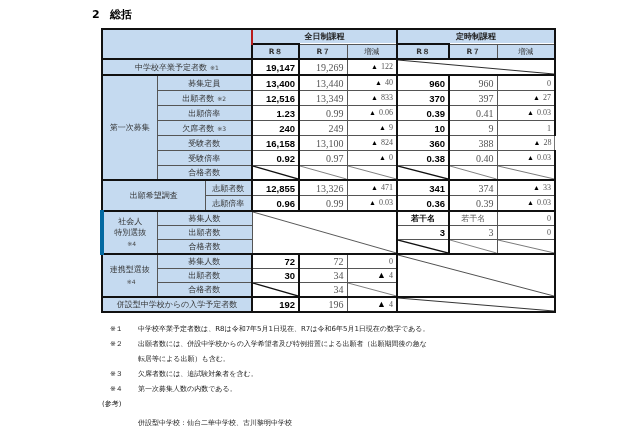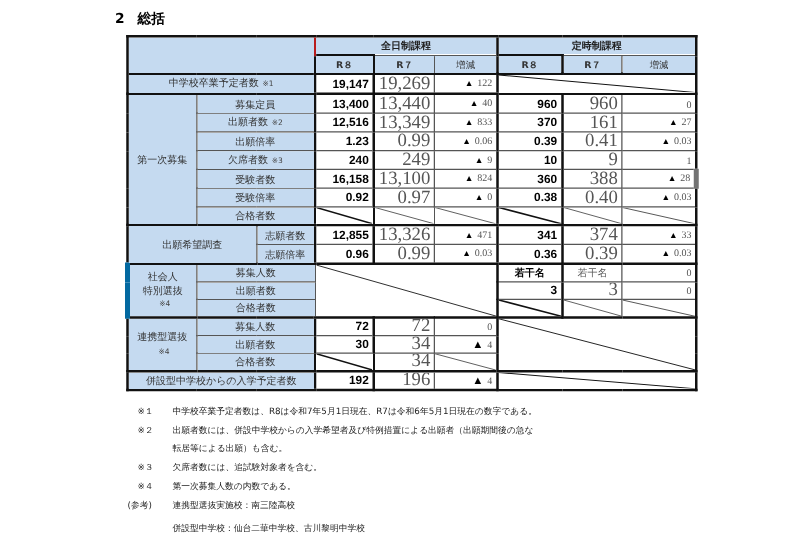--- a/index.html
+++ b/index.html
@@ -6,21 +6,21 @@
   body{width:640px;height:426px;position:relative;overflow:hidden;font-family:"DejaVu Sans",sans-serif;color:#000;}
   .title{position:absolute;left:92px;top:7px;font-size:11px;font-weight:bold;}
   .title .num{display:inline-block;width:18px;}
   table.main{position:absolute;left:100px;top:28px;border-collapse:collapse;table-layout:fixed;font-size:8px;}
   table.main td{border:1px solid #555;padding:0 3px;height:13px;line-height:13px;white-space:nowrap;overflow:hidden;position:relative;}
   .lbl{background:#c5daf0;text-align:center;color:#333;}
   .hdr{background:#c5daf0;text-align:center;font-weight:bold;color:#222;}
   .hdr-sub{background:#c5daf0;text-align:center;color:#333;font-size:7.5px;}
   .hdr-sub.bold{font-weight:bold;}
   .r8{text-align:right;font-weight:bold;font-size:9.5px;font-family:"Liberation Sans",sans-serif;border-left:2px solid #111 !important;border-right:2px solid #111 !important;}
-  .r7{text-align:right;color:#555;font-family:"Liberation Serif",serif;font-size:15px;}
+  .r7{text-align:right;color:#555;font-family:"Liberation Serif",serif;font-size:10px;}
   .diff{text-align:right;color:#555;font-family:"Liberation Serif",serif;font-size:8px;}
   .diff .tri{color:#000;font-size:7px;margin-right:3px;}
   .note{font-size:6px;color:#444;margin-left:3px;}
   .thickb{border-bottom:2px solid #111 !important;}
   .thickt{border-top:2px solid #111 !important;}
   .slash{background:#fff;}
   .slash svg{position:absolute;left:0;top:0;width:100%;height:100%;}
   .center{text-align:center;}
   .footnotes{position:absolute;left:110px;top:322px;font-size:7px;color:#222;line-height:15px;}
   .fn-row{display:flex;}
@@ -84,21 +84,21 @@
     <td class="r8">960</td>
     <td class="r7">960</td>
     <td class="diff" style="border-right:2px solid #111;">0</td>
   </tr>
   <tr>
     <td class="lbl" colspan="2"><span>出願者数</span><span class="note">※2</span></td>
     <td class="r8">12,516</td>
     <td class="r7">13,349</td>
     <td class="diff"><span class="tri">▲</span><span>833</span></td>
     <td class="r8">370</td>
-    <td class="r7">161</td>
+    <td class="r7">397</td>
     <td class="diff" style="border-right:2px solid #111;"><span class="tri">▲</span><span>27</span></td>
   </tr>
   <tr>
     <td class="lbl" colspan="2">出願倍率</td>
     <td class="r8">1.23</td>
     <td class="r7">0.99</td>
     <td class="diff"><span class="tri">▲</span><span>0.06</span></td>
     <td class="r8">0.39</td>
     <td class="r7">0.41</td>
     <td class="diff" style="border-right:2px solid #111;"><span class="tri">▲</span><span>0.03</span></td>
@@ -112,21 +112,21 @@
     <td class="r7">9</td>
     <td class="diff" style="border-right:2px solid #111;">1</td>
   </tr>
   <tr>
     <td class="lbl" colspan="2">受験者数</td>
     <td class="r8">16,158</td>
     <td class="r7">13,100</td>
     <td class="diff"><span class="tri">▲</span><span>824</span></td>
     <td class="r8">360</td>
     <td class="r7">388</td>
-    <td class="diff" style="border-right:4px solid #737373;padding-left:36px;"><span class="tri">▲</span><span>28</span></td>
+    <td class="diff" style="border-right:1px solid #737373;padding-left:36px;"><span class="tri">▲</span><span>28</span></td>
   </tr>
   <tr>
     <td class="lbl" colspan="2">受験倍率</td>
     <td class="r8">0.92</td>
     <td class="r7">0.97</td>
     <td class="diff"><span class="tri">▲</span><span>0</span></td>
     <td class="r8">0.38</td>
     <td class="r7">0.40</td>
     <td class="diff" style="border-right:2px solid #111;"><span class="tri">▲</span><span>0.03</span></td>
   </tr>
@@ -288,19 +288,18 @@
   <div class="fn-row">
       <span class="fn-mark">※３</span>
       <span class="fn-text">欠席者数には、追試験対象者を含む。</span>
     </div>
   <div class="fn-row">
       <span class="fn-mark">※４</span>
       <span class="fn-text">第一次募集人数の内数である。</span>
     </div>
   <div class="fn-row" style="margin-left:-8px;">
       <span class="fn-mark" style="width:36px;">(参考)</span>
-      <span class="fn-text">連携型選抜実施校：南三陸高校</span>
     </div>
   <div class="fn-row" style="margin-top:4px;">
       <span class="fn-mark"></span>
       <span class="fn-text">併設型中学校：仙台二華中学校、古川黎明中学校</span>
     </div>
 </div>
 
 </body></html>

